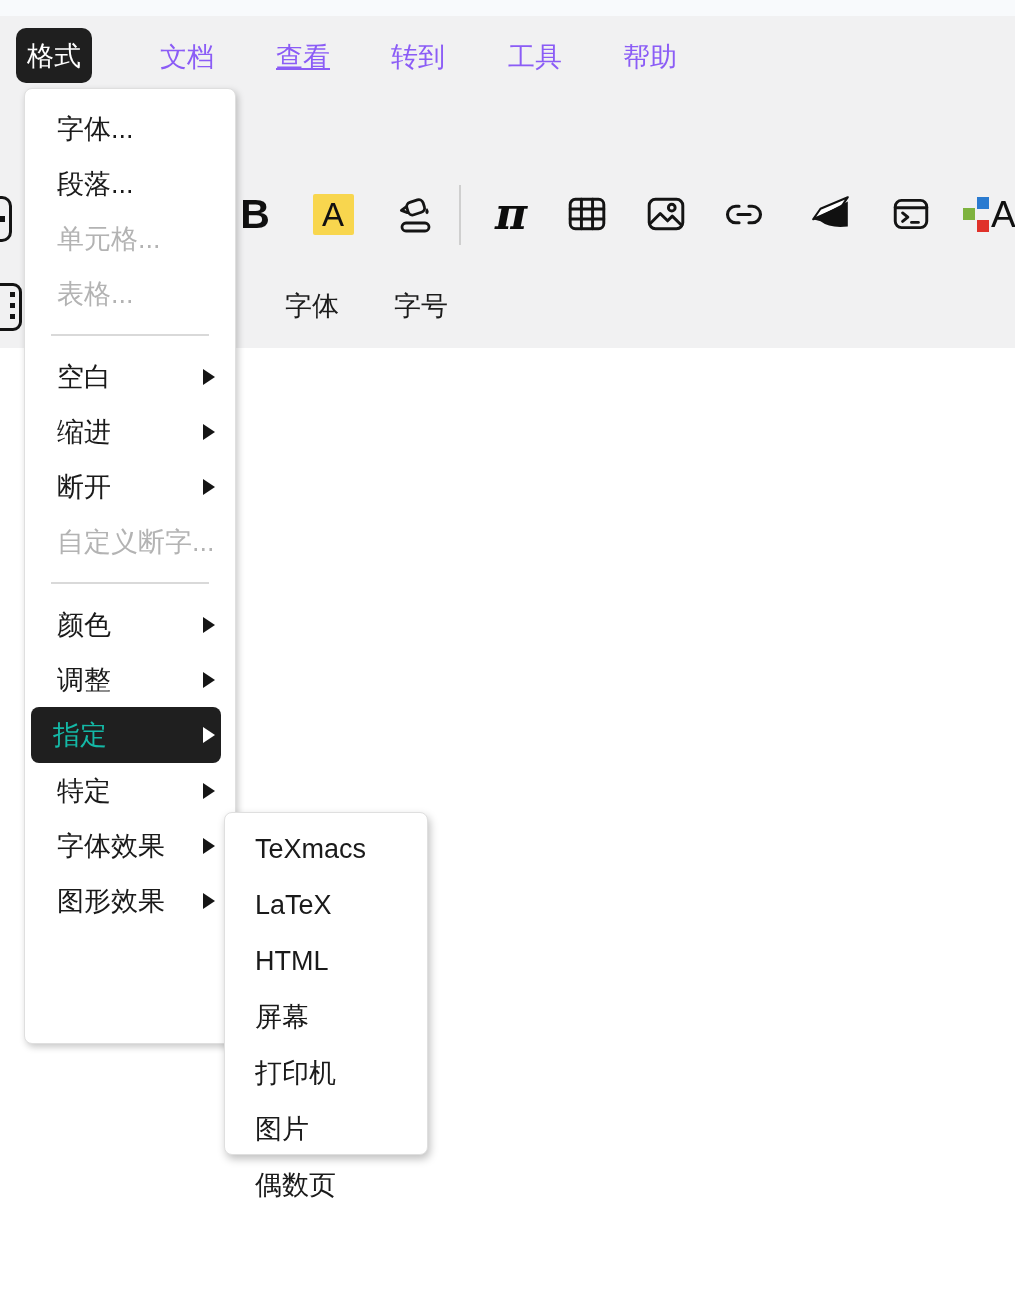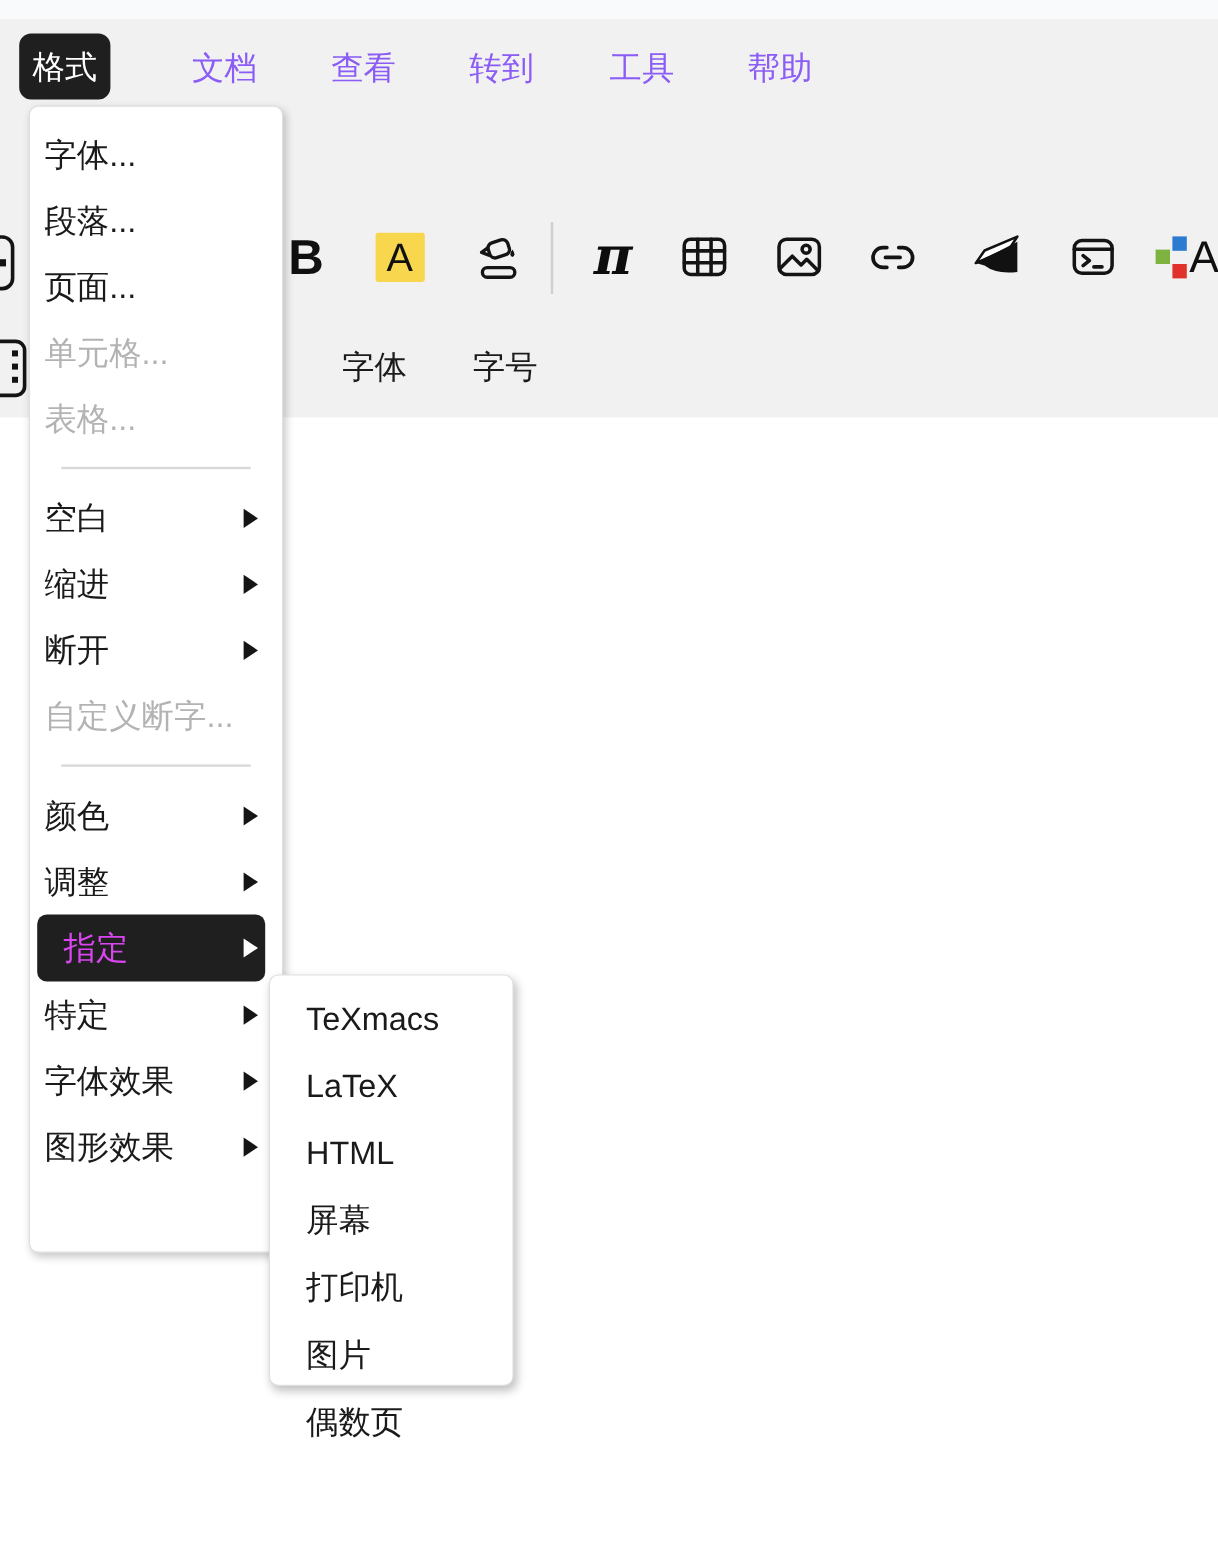--- a/index.html
+++ b/index.html
@@ -16,21 +16,21 @@
   .mb-btn {
     position:absolute; left:16px; top:28px; width:76px; height:55px;
     background:#1f1f1f; color:#ffffff; border-radius:10px;
     display:flex; align-items:center; justify-content:center;
     font-size:27px; cursor:default;
   }
   .mb-label {
     position:absolute; top:42px; height:31px; line-height:31px;
     font-size:27px; color:#8b5cf6; cursor:default;
   }
-  .mb-1 { left:160px; } .mb-2 { left:276px; } .mb-3 { left:391px; }
+  .mb-1 { left:160px; } .mb-2 { left:276px;text-decoration:underline; } .mb-3 { left:391px; }
   .mb-4 { left:508px; } .mb-5 { left:623px; }
 
   
   .tb-icon {
     position:absolute; top:190px; width:48px; height:48px;
     display:flex; align-items:center; justify-content:center;
   }
   .tb-sep { position:absolute; left:459px; top:185px; width:2px; height:60px; background:#cfcfcf; }
   .bold-glyph { font-size:41px; font-weight:bold; color:#101010; line-height:1; }
   .hl-box {
@@ -76,30 +76,30 @@
 
   
   .menu {
     position:absolute; left:24px; top:88px; width:212px; height:956px;
     background:#ffffff; border:1px solid #dfdfdf; border-radius:8px;
     box-shadow:2px 3px 7px rgba(0,0,0,0.22);
     padding:12px 0; z-index:5;
   }
   .mi {
     position:relative; height:55px; display:flex; align-items:center;
-    padding-left:12px; font-size:27px; color:#1a1a1a; cursor:default;
+    padding-left:32px; font-size:27px; color:#1a1a1a; cursor:default;
   }
   .mi.disabled { color:#b3b3b3; }
   .mi .arr {
     position:absolute; right:20px; width:0; height:0;
     border-top:8px solid transparent; border-bottom:8px solid transparent;
     border-left:12px solid #151515;
   }
   .mi.hl {
-    background:#1f1f1f; color:#d946ef; border-radius:8px;
+    background:#1f1f1f; color:#14b8a6; border-radius:8px;
     margin:0 14px 0 6px; padding-left:22px; height:56px;
   }
   .mi.hl .arr { border-left-color:#ffffff; right:6px; }
   .msep { height:2px; background:#d9d9d9; margin:13px 26px; }
 
   
   .submenu {
     position:absolute; left:224px; top:812px; width:204px; height:343px;
     background:#ffffff; border:1px solid #dfdfdf; border-radius:8px;
     box-shadow:2px 4px 8px rgba(0,0,0,0.25);
@@ -204,21 +204,20 @@
     <span class="ai-sq r" id="ai-r" style="background: rgb(224, 50, 42);"></span>
     <span class="ai-label">AI</span>
   </div>
 
   <div class="tb-text tb-font">字体</div>
   <div class="tb-text tb-size">字号</div>
 
   <div class="menu">
     <div class="mi">字体...</div>
     <div class="mi">段落...</div>
-    <div class="mi">页面...</div>
     <div class="mi disabled">单元格...</div>
     <div class="mi disabled">表格...</div>
 
     <div class="msep"></div>
 
     <div class="mi">
       <span>空白</span>
       <span class="arr"></span>
     </div>
     <div class="mi">

